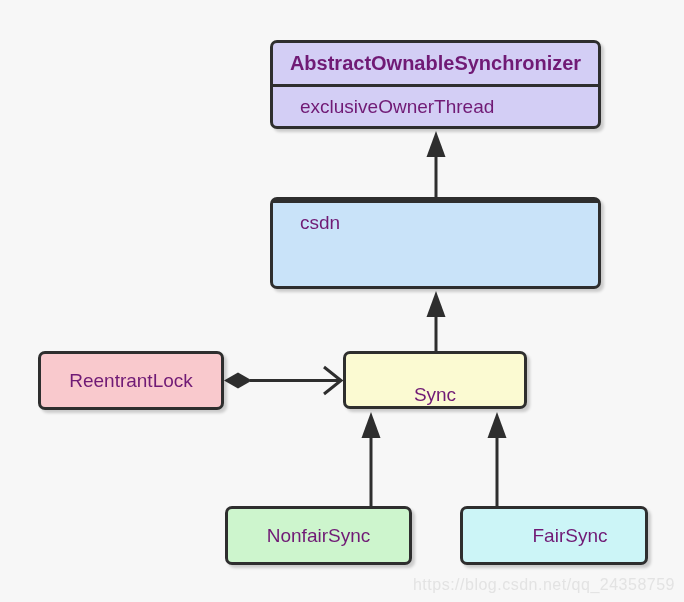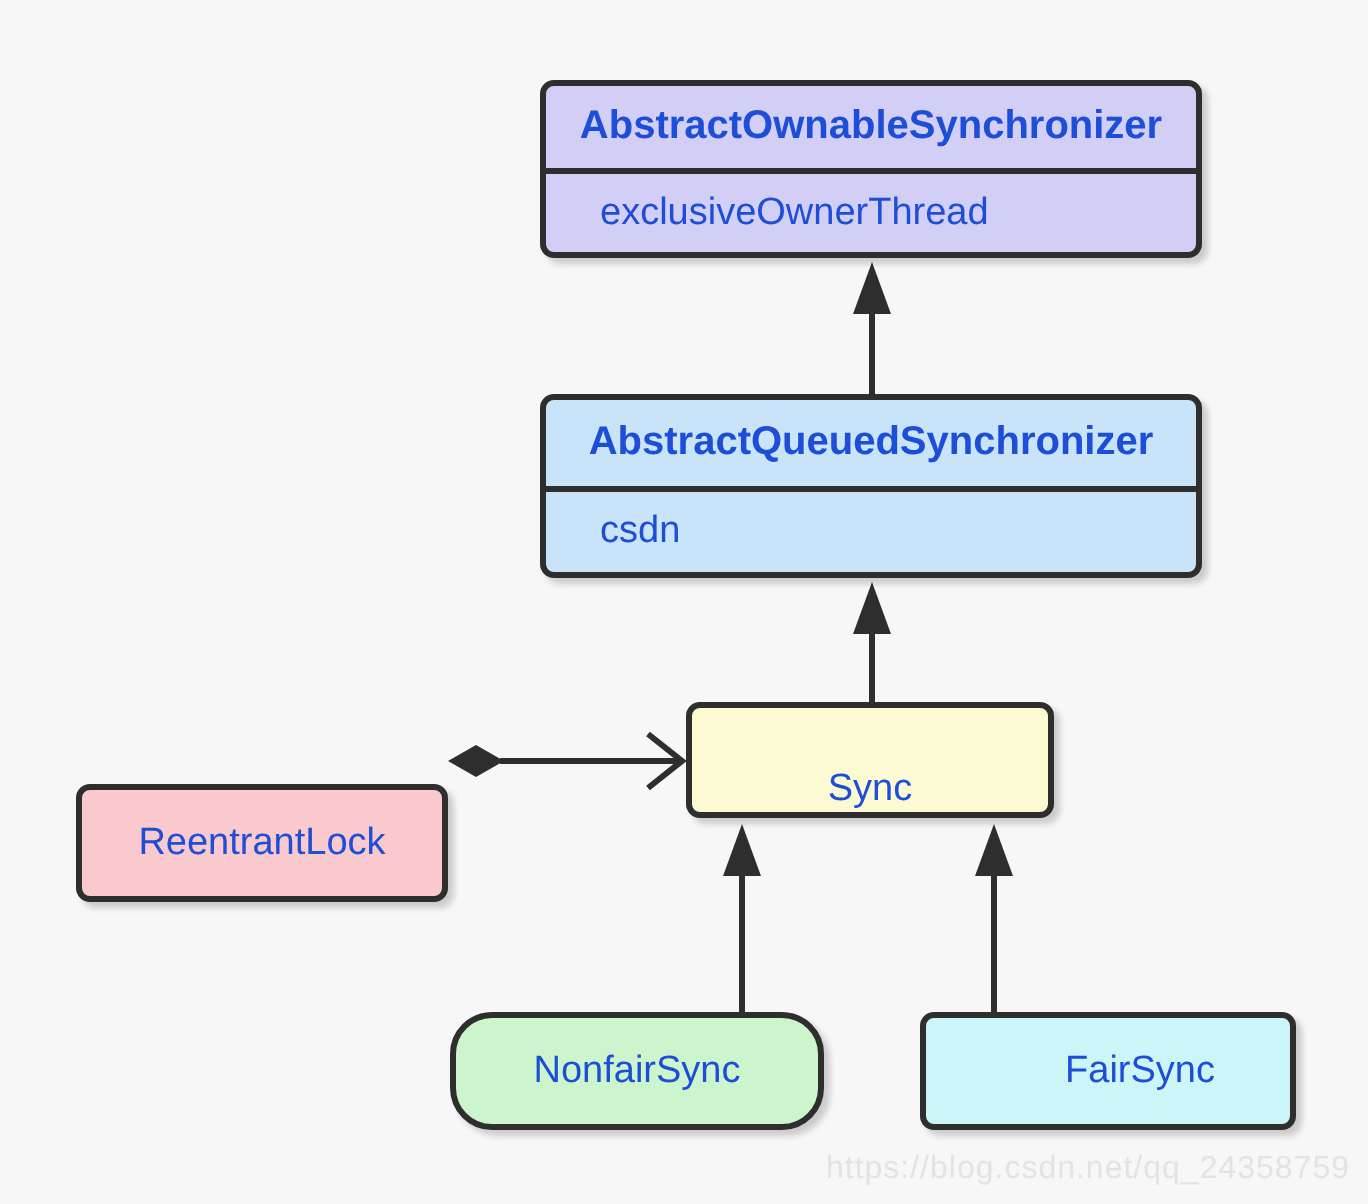--- a/index.html
+++ b/index.html
@@ -12,21 +12,21 @@
   .canvas {
     position: relative;
     width: 684px; height: 602px;
   }
   .uml-box {
     position: absolute;
     box-sizing: border-box;
     border: 3px solid #2e2e2e;
     border-radius: 7px;
     box-shadow: 3px 3px 3px rgba(0,0,0,0.18);
-    color: #1d4ed8;
+    color: #701a75;
   }
   .uml-box.two {
     display: grid;
   }
   .uml-title {
     display: flex;
     align-items: center;
     justify-content: center;
     font-weight: bold;
     font-size: 20px;
@@ -95,33 +95,32 @@
       <polygon points="497,412 487.5,438 506.5,438"></polygon>
     </g>
   </svg>
 
   <div id="box-aos" class="uml-box two" style="background-color: rgb(211, 206, 245);">
     <div class="uml-title">AbstractOwnableSynchronizer</div>
     <div class="uml-field">exclusiveOwnerThread</div>
   </div>
 
   <div id="box-aqs" class="uml-box two" style="background-color: rgb(201, 227, 249);">
-    <div class="uml-title">AbstractQueuedSynchronizer</div>
     <div class="uml-field">csdn</div>
   </div>
 
   <div id="box-sync" class="uml-box single" style="background-color: rgb(251, 250, 210); align-items: flex-end;">
     <span>Sync</span>
   </div>
 
-  <div id="box-rl" class="uml-box single" style="background-color: rgb(249, 201, 205); margin-top: 41px;">
+  <div id="box-rl" class="uml-box single" style="background-color: rgb(249, 201, 205);">
     <span>ReentrantLock</span>
   </div>
 
-  <div id="box-nfs" class="uml-box single" style="background-color: rgb(205, 245, 205); border-radius: 21px;">
+  <div id="box-nfs" class="uml-box single" style="background-color: rgb(205, 245, 205);">
     <span>NonfairSync</span>
   </div>
 
   <div id="box-fs" class="uml-box single" style="background-color: rgb(204, 245, 247); padding-left: 32px;">
     <span>FairSync</span>
   </div>
 
   <div class="watermark">https://blog.csdn.net/qq_24358759</div>
 
 </div>

